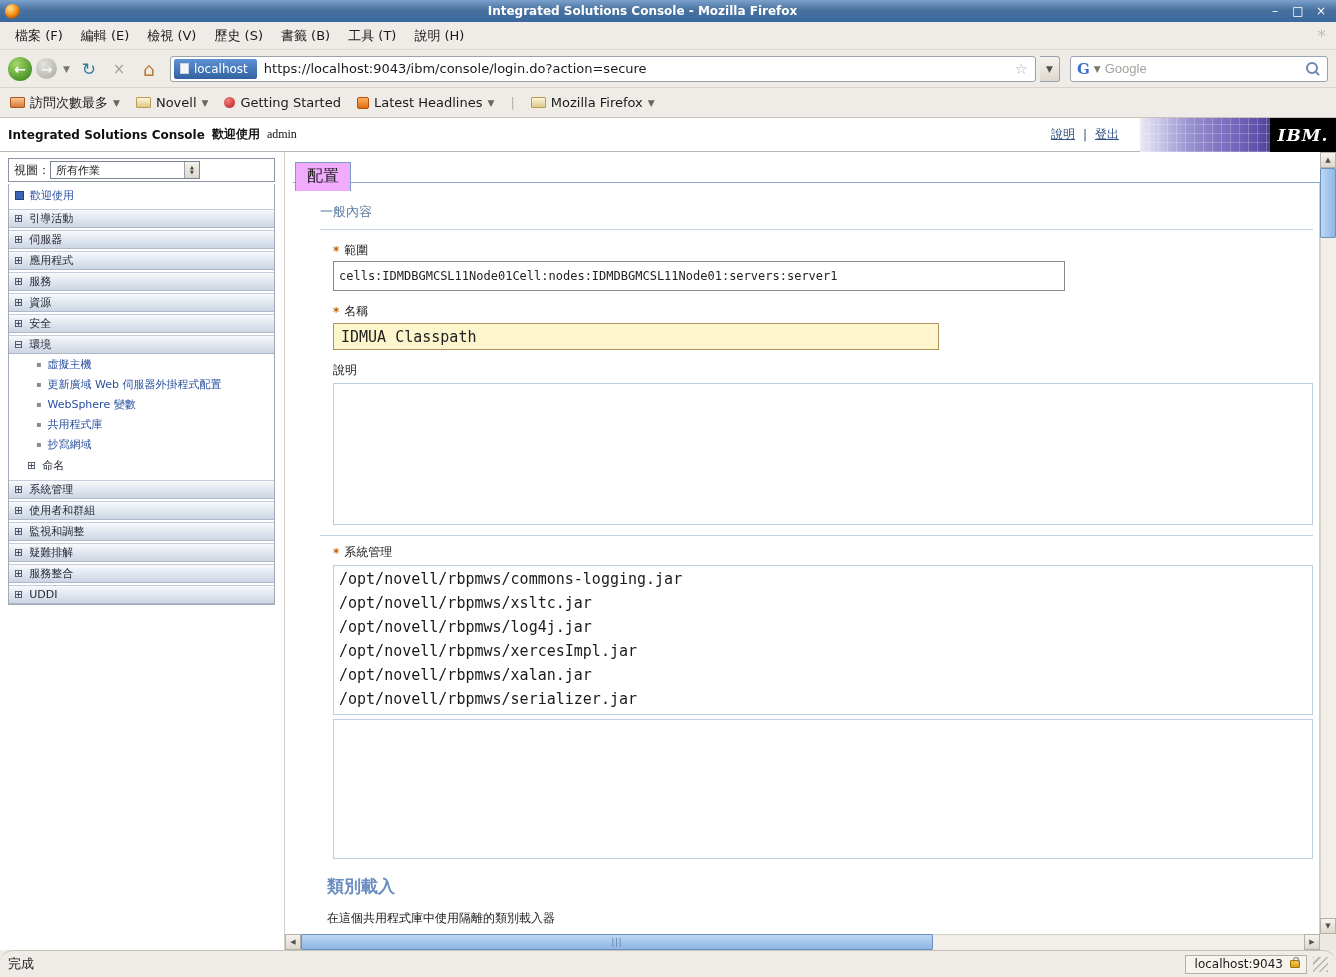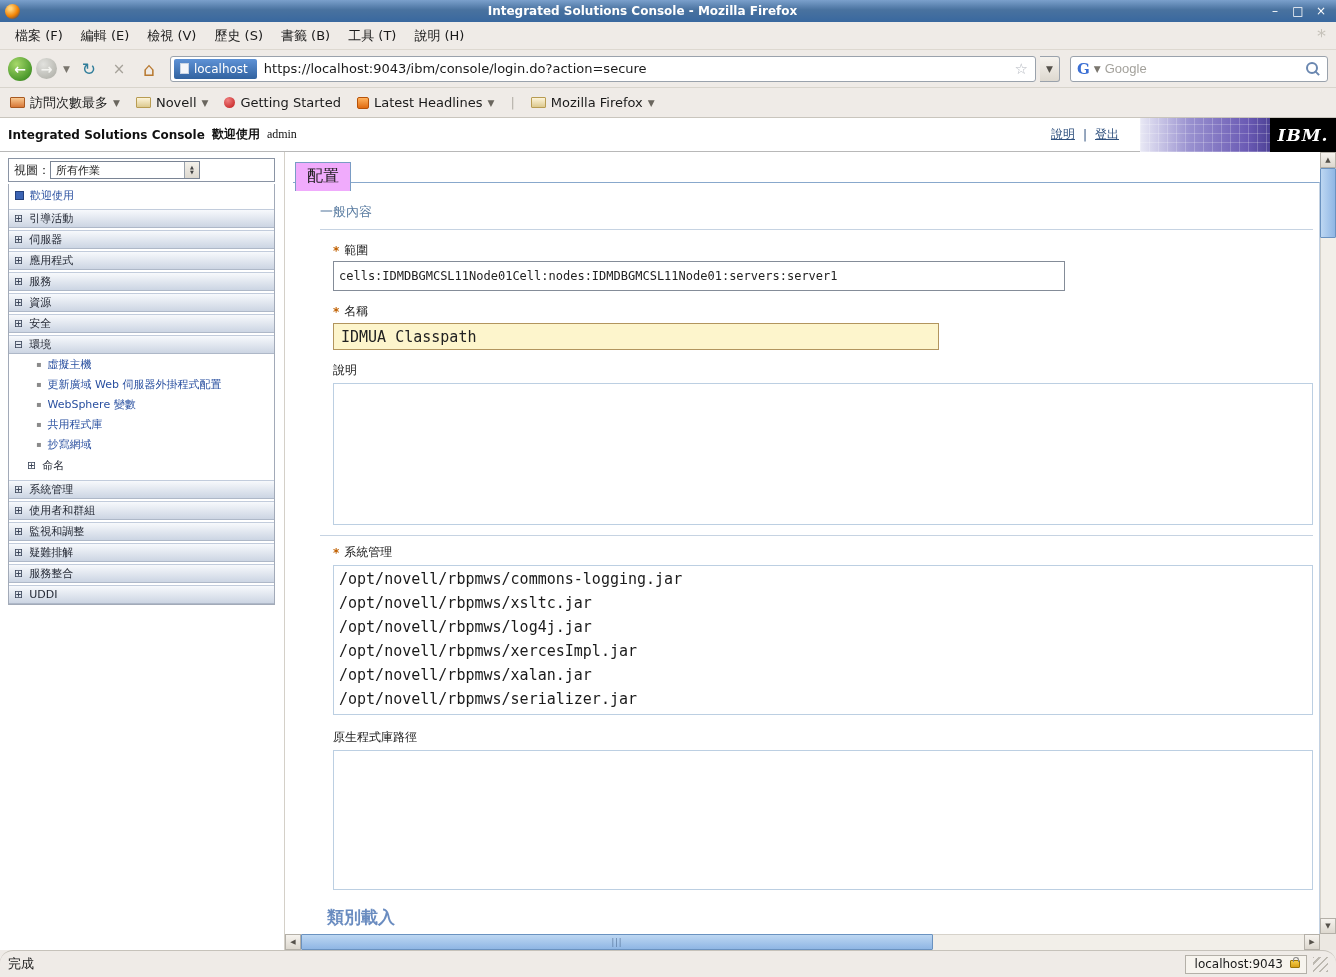--- a/index.html
+++ b/index.html
@@ -349,23 +349,20 @@
             <span class="req">*</span>
             <span class="flabel">系統管理</span>
           </div>
           <textarea class="big-area cls-area" style="">/opt/novell/rbpmws/commons-logging.jar
 /opt/novell/rbpmws/xsltc.jar
 /opt/novell/rbpmws/log4j.jar
 /opt/novell/rbpmws/xercesImpl.jar
 /opt/novell/rbpmws/xalan.jar
 /opt/novell/rbpmws/serializer.jar</textarea>
 
-          <div class="frow" style="margin-top:14px;">
-            <span class="flabel">原生程式庫路徑</span>
-          </div>
           <textarea class="big-area native-area" style=""></textarea>
 
           <div class="cl-title">類別載入</div>
           <div class="checkbox-row">
 
             <span>在這個共用程式庫中使用隔離的類別載入器</span>
           </div>
         </div>
       </div>
 

